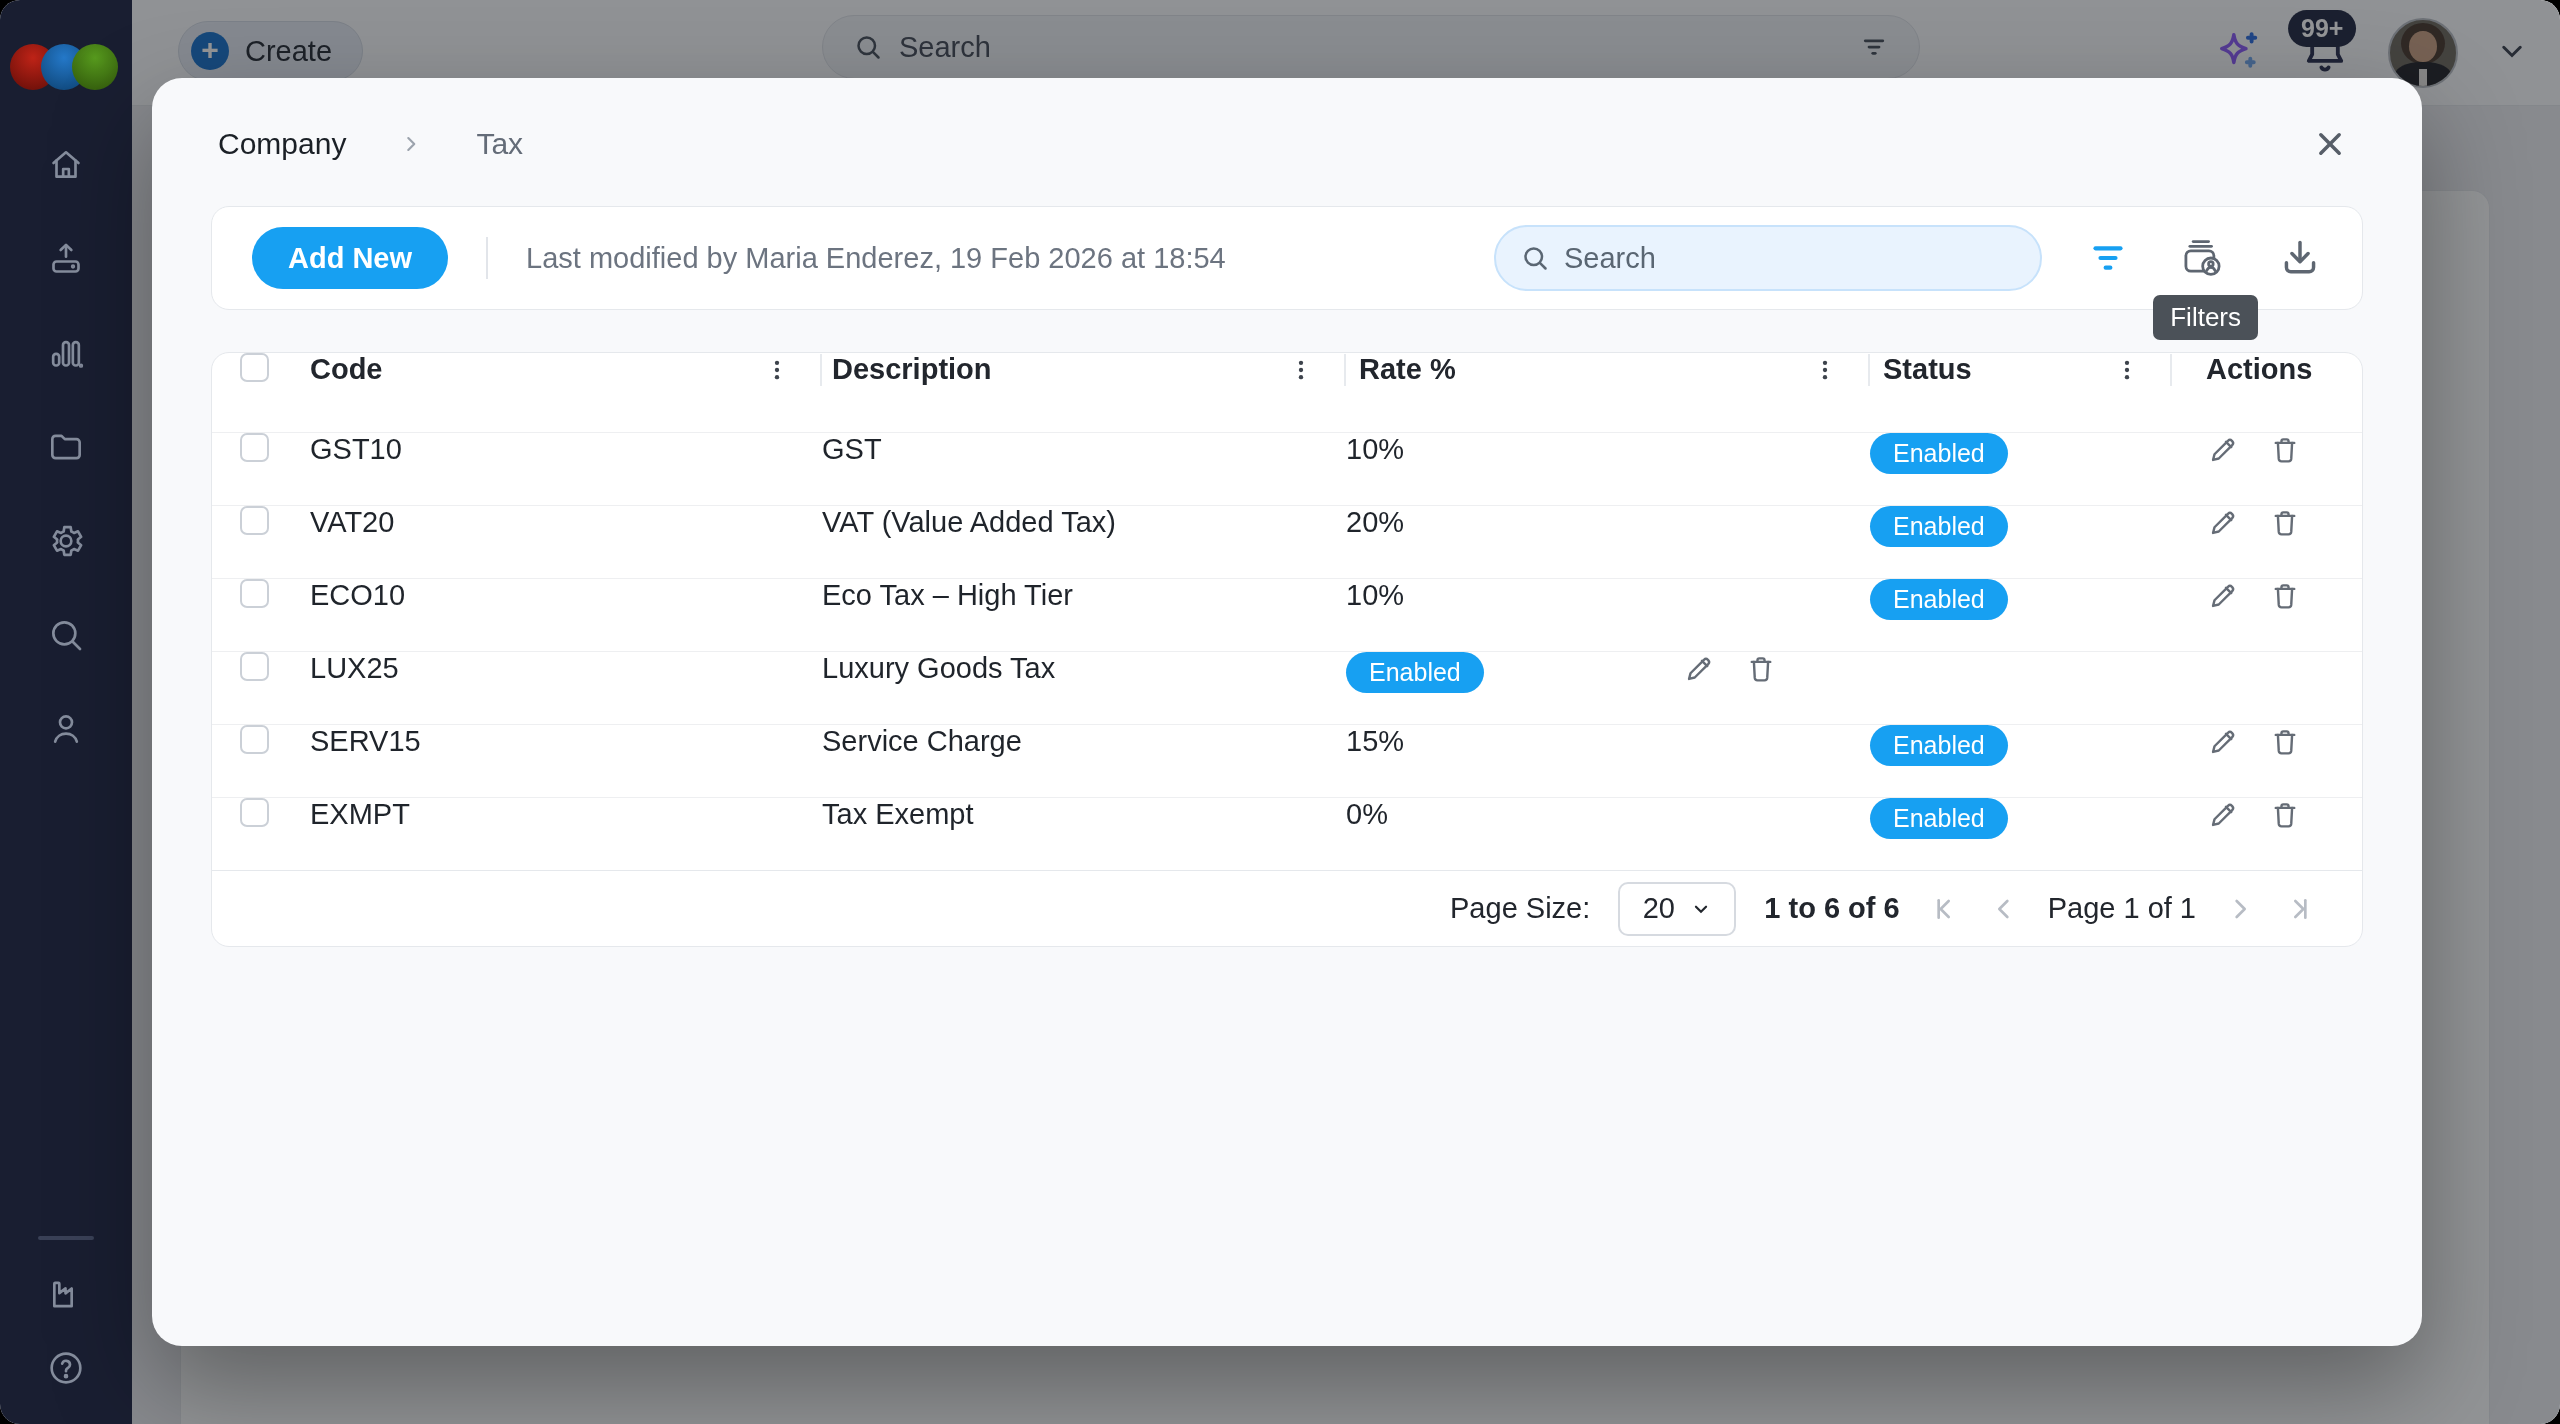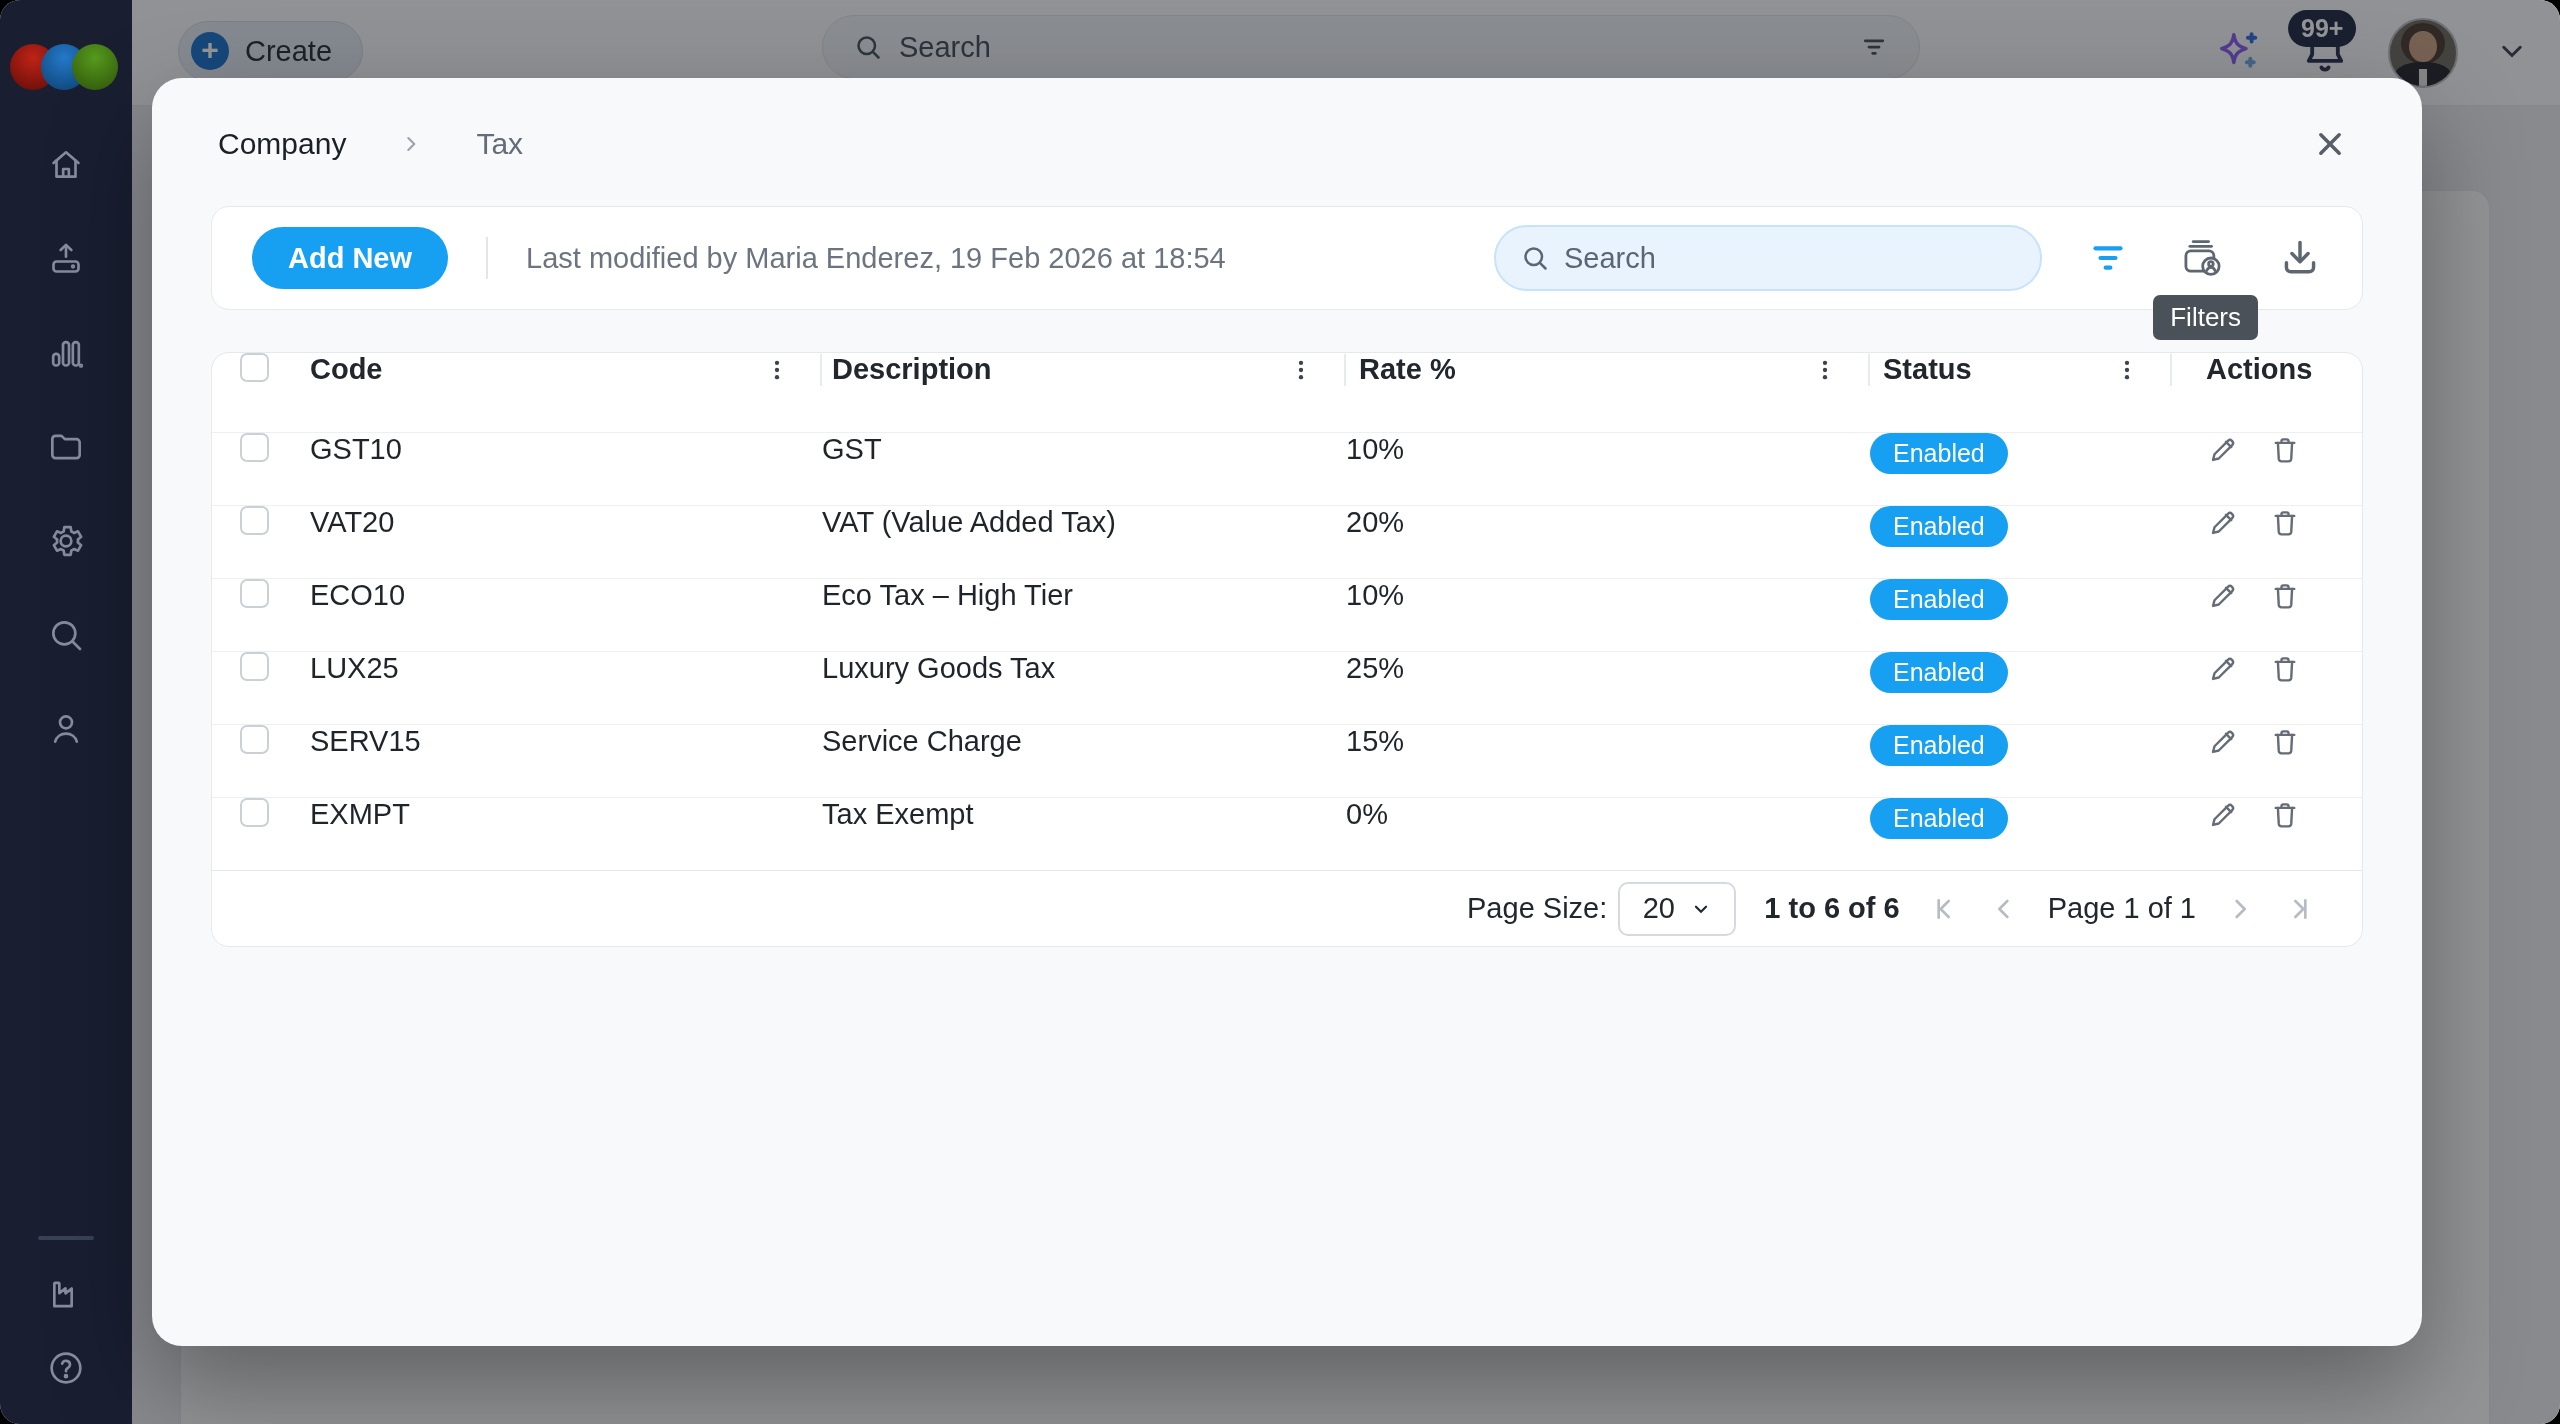--- a/index.html
+++ b/index.html
@@ -87,21 +87,21 @@
   .hcell.hsep::after{content:"";position:absolute;right:0;top:50%;transform:translateY(-50%);
     width:2px;height:32px;background:#E7EAEE;}
   .kebab{margin-left:auto;display:flex;align-items:center;cursor:pointer;}
   .checkbox{width:29px;height:29px;border:2px solid #CBD0D7;border-radius:7px;background:#FFF;cursor:pointer;}
   .badge{display:inline-flex;align-items:center;background:#17A0F2;color:#FFF;font-size:25px;font-weight:500;
     padding:8px 23px;border-radius:999px;line-height:1;}
   .act-btn{display:flex;align-items:center;cursor:pointer;}
 
   .m-footer{display:flex;align-items:center;height:76px;border-top:1px solid #E5E8EC;justify-content:flex-end;
     padding-right:46px;font-size:29px;color:#22262D;}
-  .ps-select{margin-left:11px;width:118px;height:54px;border:2px solid #D6DAE0;border-radius:10px;background:#FFF;
+  .ps-select{margin-left:28px;width:118px;height:54px;border:2px solid #D6DAE0;border-radius:10px;background:#FFF;
     display:flex;align-items:center;justify-content:center;gap:15px;cursor:pointer;}
   .range{margin-left:28px;font-weight:700;}
   .pg-btn{display:flex;align-items:center;margin-left:28px;cursor:pointer;}
   .pg-label{margin-left:28px;font-weight:500;}
 </style>
 </head>
 <body>
 
 <div class="screen">
 
@@ -413,21 +413,20 @@
       </span>
     </div>
   </div>
 
   <div class="trow">
     <div class="col-check">
               <span class="checkbox"></span>
             </div>
     <div class="col-code">LUX25</div>
     <div class="col-desc">Luxury Goods Tax</div>
-    <div class="col-rate">25%</div>
     <div class="col-status"><span class="badge">Enabled</span></div>
     <div class="col-actions">
       <span class="act-btn">
         <svg width="34" height="34" viewBox="0 0 24 24" fill="none" stroke="#656C76" stroke-width="1.7" stroke-linecap="round" stroke-linejoin="round">
                   <path d="M14.1 6.2l3.7 3.7"></path>
                   <path d="M5 19l1-4L15.5 5.5a2 2 0 0 1 2.8 0l.2.2a2 2 0 0 1 0 2.8L9 18l-4 1z"></path>
                 </svg>
       </span>
       <span class="act-btn">
         <svg width="34" height="34" viewBox="0 0 24 24" fill="none" stroke="#656C76" stroke-width="1.7" stroke-linecap="round" stroke-linejoin="round">

